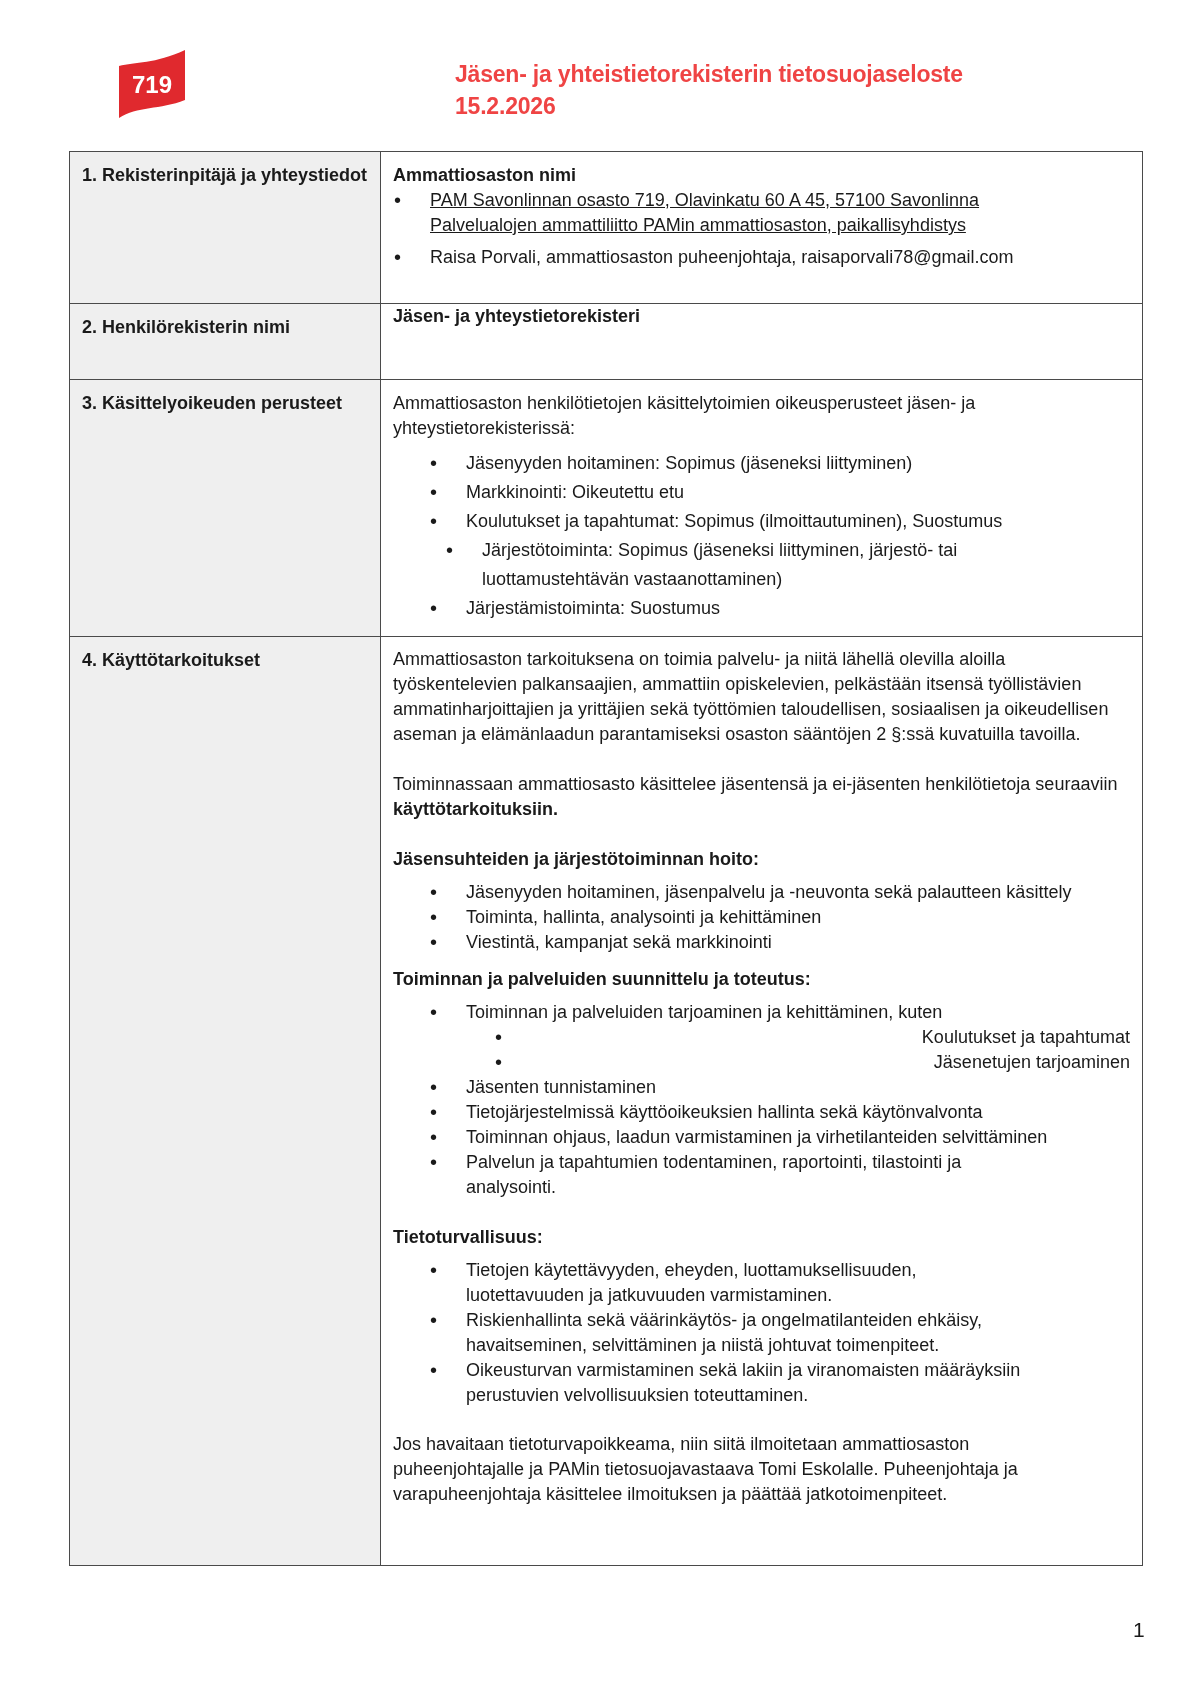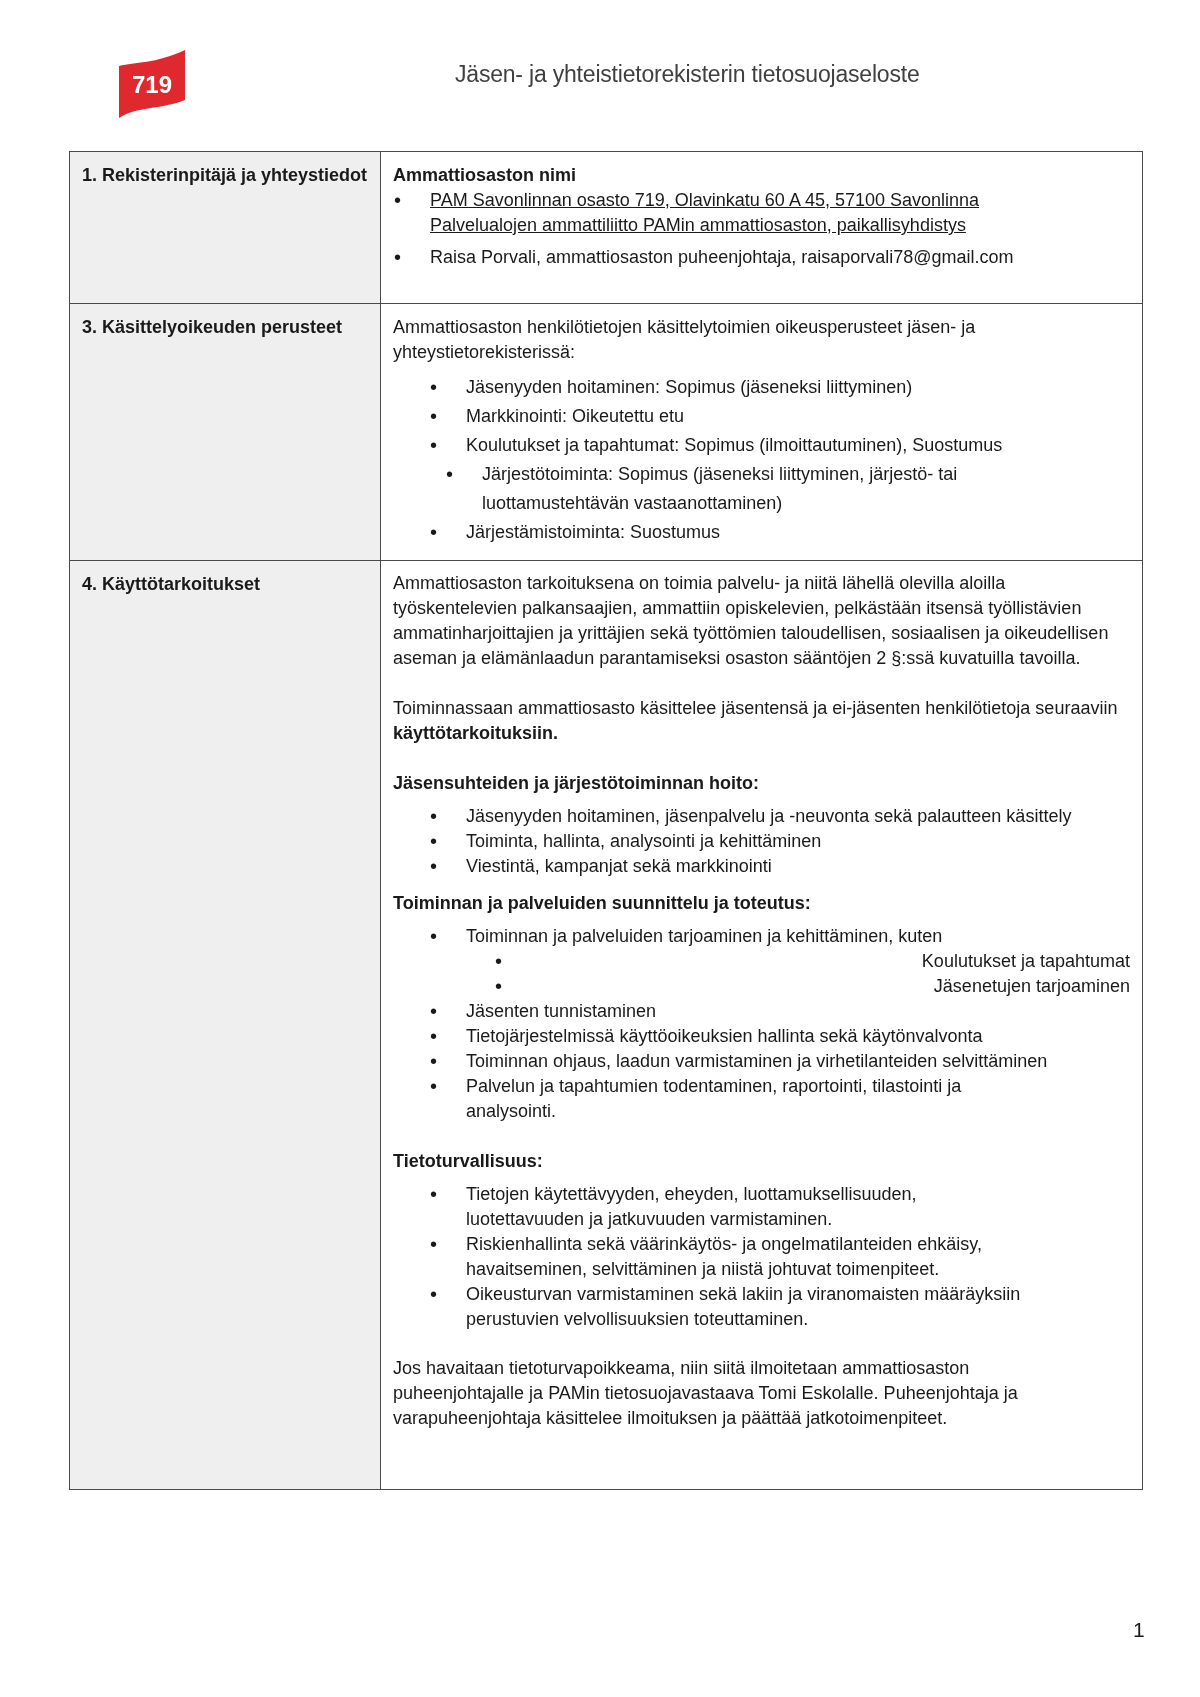--- a/index.html
+++ b/index.html
@@ -7,21 +7,21 @@
       width: 1200px; height: 1697px; position: relative; overflow: hidden;
       font-family: "Liberation Sans", "DejaVu Sans", sans-serif;
       color: #1a1a1a;
     }
     .logo {
       position: absolute; left: 115px; top: 48px; width: 74px; height: 72px;
     }
     .logo svg { width: 74px; height: 72px; display: block; }
     .title {
       position: absolute; left: 455px; top: 58px;
-      font-weight: normal; font-size: 23px; line-height: 32px; color: #404040;
+      font-weight: bold; font-size: 23px; line-height: 32px; color: #ef4444;
       letter-spacing: -0.2px;
     }
     .doc-table {
       position: absolute; left: 69px; top: 151px; width: 1074px;
       border-collapse: collapse; table-layout: fixed;
     }
     .doc-table td {
       border: 1.5px solid #4a4a4a; vertical-align: top; padding: 0;
     }
     .doc-table td.lh {
@@ -73,38 +73,43 @@
 
 <div class="logo">
   <svg viewBox="0 0 74 72">
     <path d="M4 18 C 20 14, 40 16, 70 2 L 70 52 C 45 62, 22 58, 4 70 Z" fill="#e0292e"></path>
     <text x="37" y="45" text-anchor="middle" font-family="Liberation Sans, sans-serif" font-weight="bold" font-size="24" fill="#ffffff">719</text>
   </svg>
 </div>
 
 <div class="title">
   <div>Jäsen- ja yhteistietorekisterin tietosuojaseloste</div>
+  <div>15.2.2026</div>
 </div>
 
 <table class="doc-table">
   <tbody>
       <tr class="r1">
     <td class="lh">1. Rekisterinpitäjä ja yhteystiedot</td>
     <td class="rh">
       <p class="sub bold">Ammattiosaston nimi</p>
       <ul>
         <li class="first">
           <div>PAM Savonlinnan osasto 719, Olavinkatu 60 A 45, 57100 Savonlinna</div>
           <div>Palvelualojen ammattiliitto PAMin ammattiosaston, paikallisyhdistys</div>
         </li>
         <li class="second">
           <div>Raisa Porvali, ammattiosaston puheenjohtaja, raisaporvali78@gmail.com</div>
         </li>
       </ul>
     </td>
+  </tr>
+  <tr class="r2">
+    <td class="lh">2. Henkilörekisterin nimi</td>
+    <td class="rh bold">Jäsen- ja yhteystietorekisteri</td>
   </tr>
   <tr class="r3">
     <td class="lh">3. Käsittelyoikeuden perusteet</td>
     <td class="rh">
       <p class="intro">Ammattiosaston henkilötietojen käsittelytoimien oikeusperusteet jäsen- ja yhteystietorekisterissä:</p>
       <ul>
         <li>Jäsenyyden hoitaminen: Sopimus (jäseneksi liittyminen)</li>
         <li>Markkinointi: Oikeutettu etu</li>
         <li>Koulutukset ja tapahtumat: Sopimus (ilmoittautuminen), Suostumus</li>
         <li style="max-width:520px;margin-left:16px;">Järjestötoiminta: Sopimus (jäseneksi liittyminen, järjestö- tai luottamustehtävän vastaanottaminen)</li>

